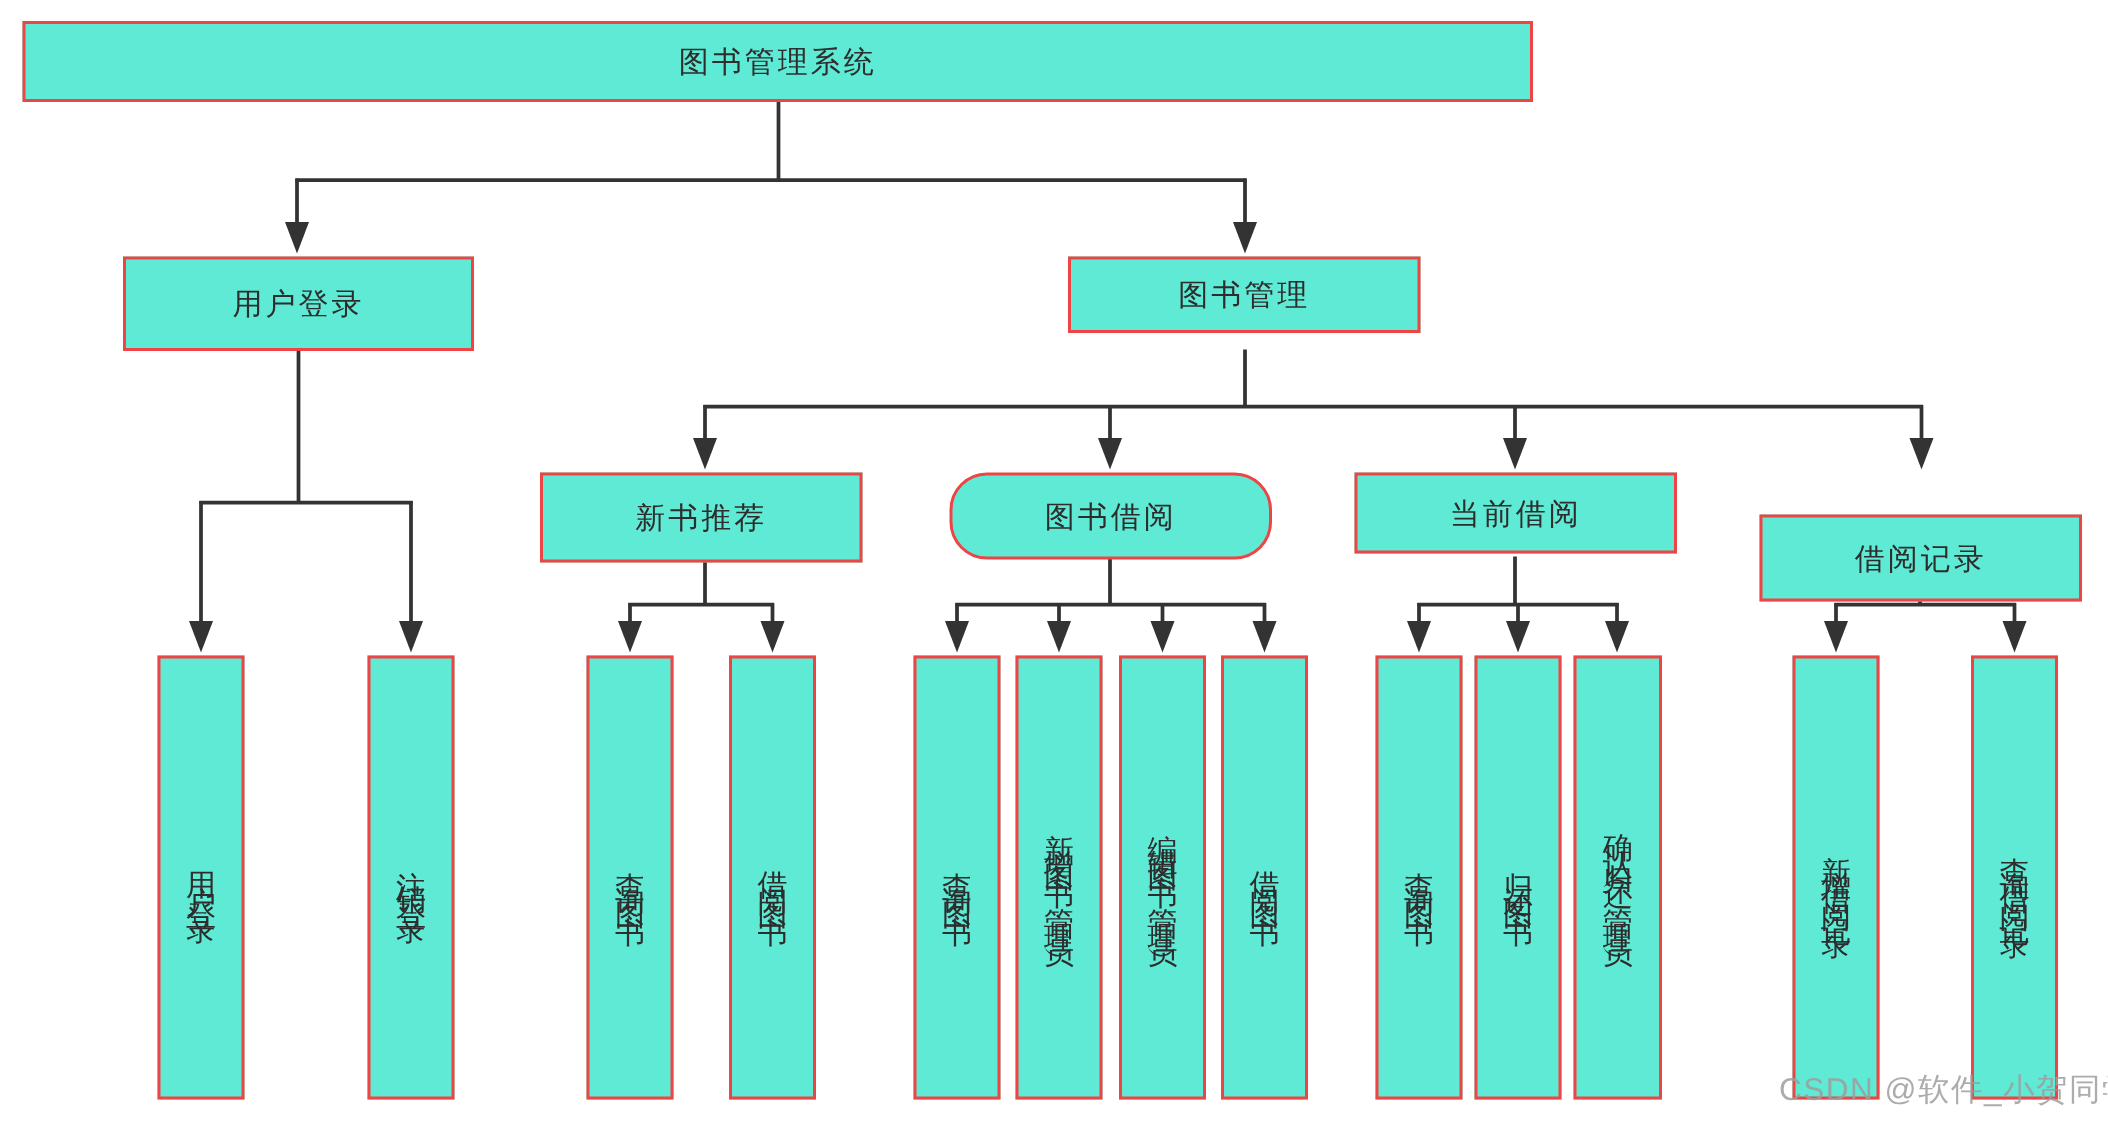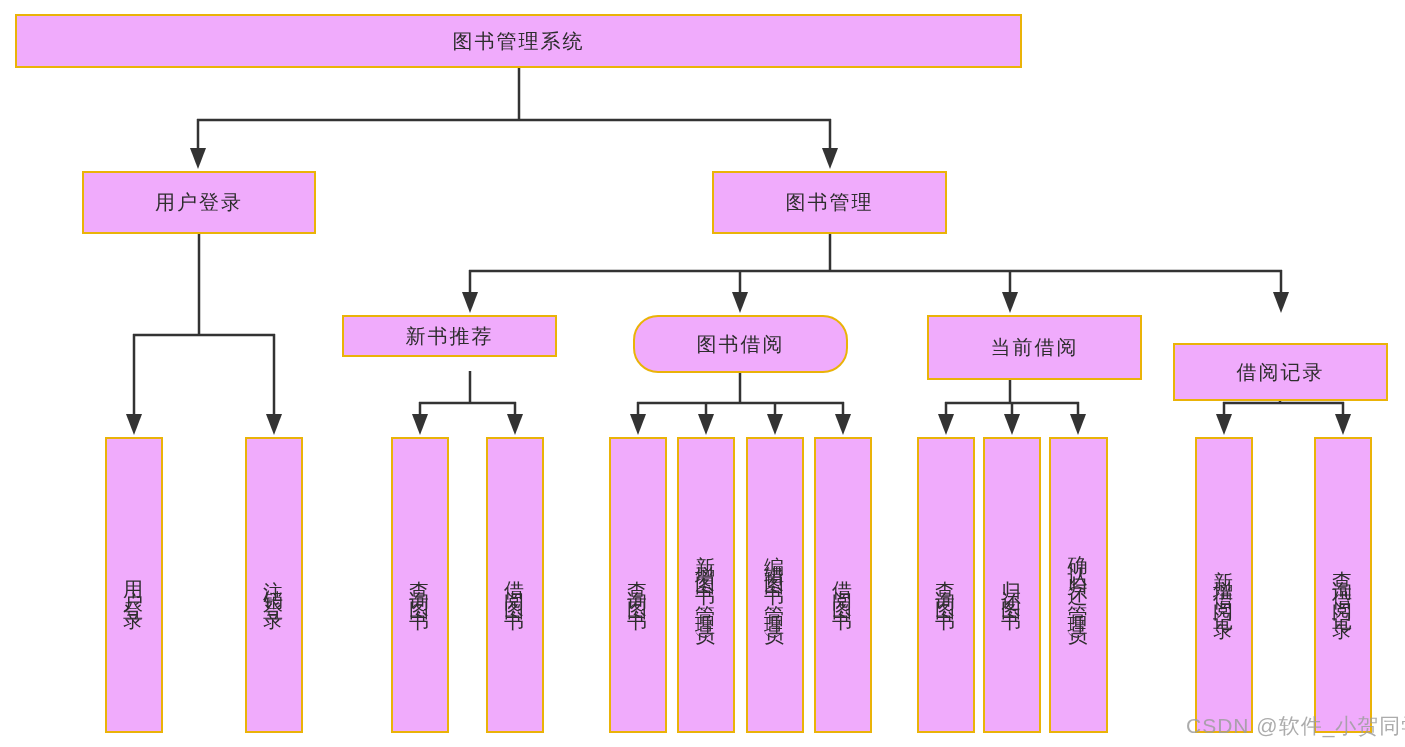--- a/index.html
+++ b/index.html
@@ -28,22 +28,22 @@
     stroke: #333333;
     stroke-width: 2.5;
   }
   .connectors polygon {
     fill: #333333;
     stroke: none;
   }
   .box {
     position: absolute;
     box-sizing: border-box;
-    border: 2px solid #eab308;
-    background: #f0abfc;
+    border: 2px solid #ef4444;
+    background: #5eead4;
     display: flex;
     align-items: center;
     justify-content: center;
     color: #2d2d2d;
     z-index: 2;
   }
   .box.h {
     font-size: 20px;
     letter-spacing: 2px;
   }
@@ -134,31 +134,31 @@
     <polygon points="1335,414 1351,414 1343,435"></polygon>
   </svg>
 
   <div class="box h" style="left:15px; top:14px; width:1007px; height:54px;">
     <span>图书管理系统</span>
   </div>
 
   <div class="box h" style="left:82px; top:171px; width:234px; height:63px;">
     <span>用户登录</span>
   </div>
-  <div class="box h" style="left:712px; top:171px; width:235px; height:63px;">
+  <div class="box h" style="left:712px; top:171px; width:235px; height:51px;">
     <span>图书管理</span>
   </div>
 
-  <div class="box h" style="left:342px; top:315px; width:215px; height:42px;font-family:Liberation Mono, monospace;">
+  <div class="box h" style="left:360px; top:315px; width:215px; height:60px;font-family:Liberation Mono, monospace;">
     <span>新书推荐</span>
   </div>
   <div class="box h" style="left:633px; top:315px; width:215px; height:58px;border-radius:25px;">
     <span>图书借阅</span>
   </div>
-  <div class="box h" style="left:903px; top:315px; width:215px; height:65px;margin-left:24px;">
+  <div class="box h" style="left:903px; top:315px; width:215px; height:54px;">
     <span>当前借阅</span>
   </div>
   <div class="box h" style="left:1173px; top:315px; width:215px; height:58px;margin-top:28px;">
     <span>借阅记录</span>
   </div>
 
   <div class="box v" style="left:105px; top:437px; width:58px; height:296px;">
     <span>用户登录</span>
   </div>
   <div class="box v" style="left:245px; top:437px; width:58px; height:296px;">

